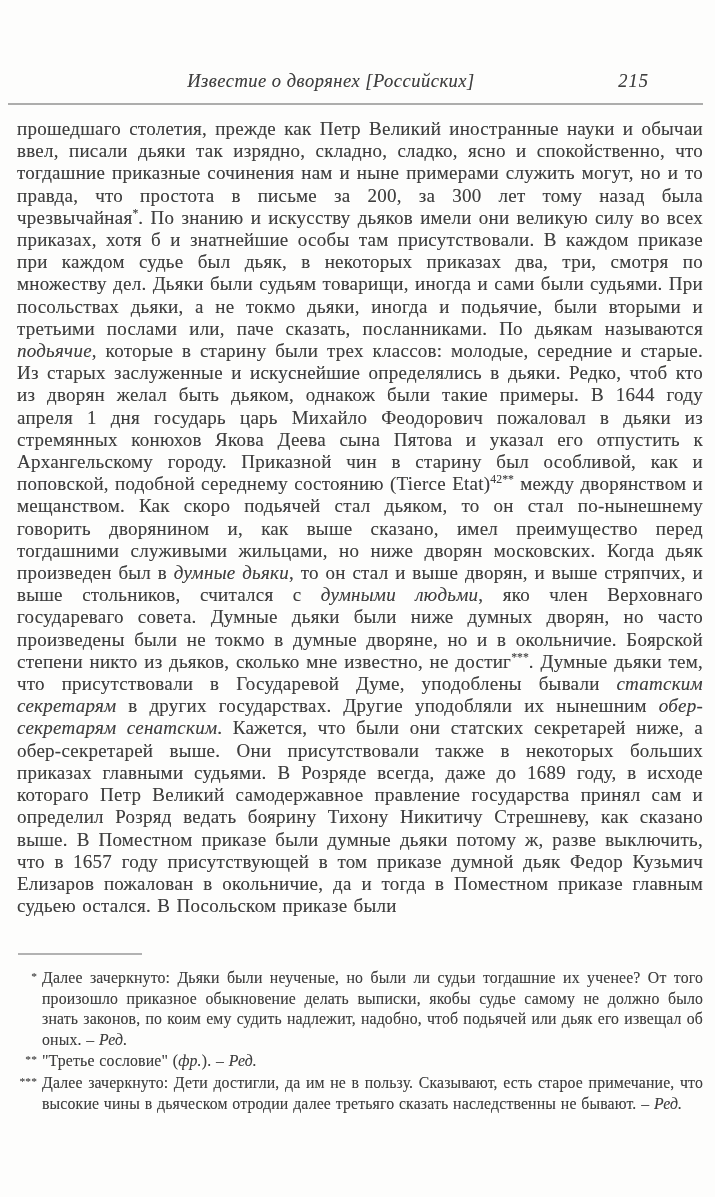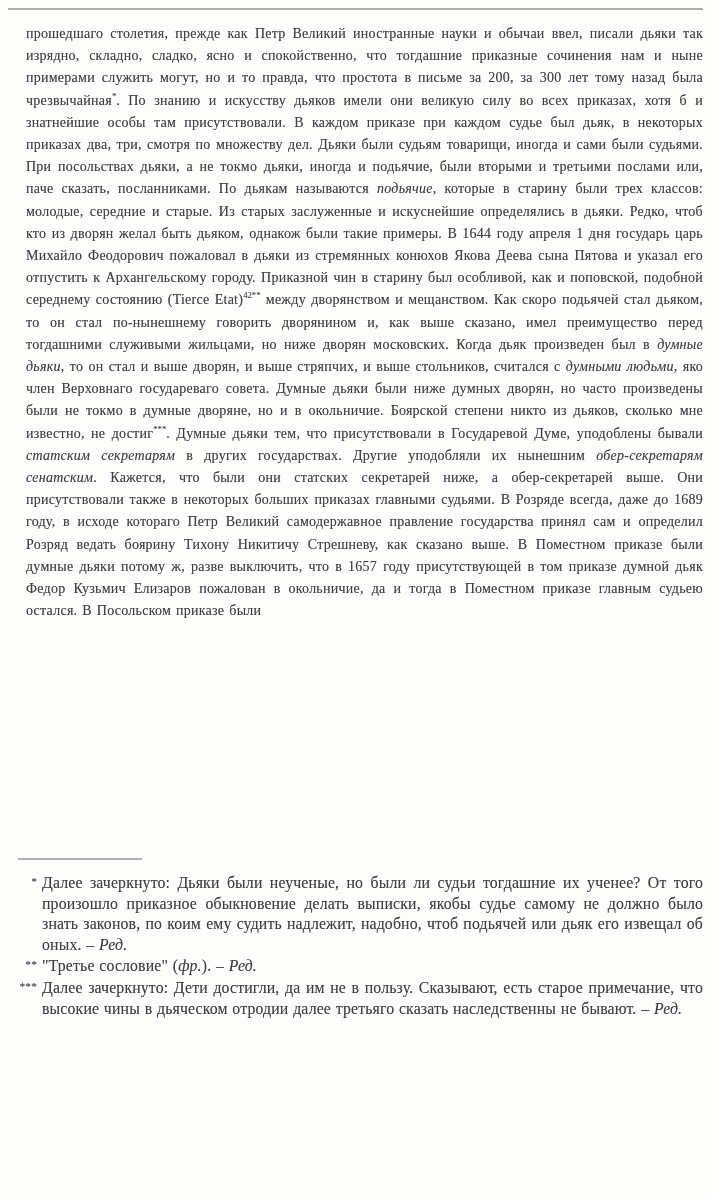--- a/index.html
+++ b/index.html
@@ -34,22 +34,22 @@
     font-size: 18.5px;
     letter-spacing: 1px;
   }
   .header-rule {
     height: 2px;
     background: var(--rule, #8a8a8a);
     opacity: 0.7;
     margin: 8px 0 0 -6px;
   }
   .body-text {
-    margin: 13px 0 0 12px;
-    font-size: 14px;
+    margin: 13px 0 0 3px;
+    font-size: 19px;
     line-height: 22.2px;
     text-align: justify;
     word-spacing: 1.2px;
     letter-spacing: 0.25px;
     height: 823px;
     overflow: hidden;
   }
   .body-text .it, .footnote .it { font-style: italic; }
   sup.sup {
     font-size: 0.62em;
@@ -84,20 +84,24 @@
     font-size: 0.72em;
     white-space: nowrap;
   }
 </style>
 </head>
 <body>
 
 <div class="page" style="--ink: #3f3f3f; --paper: #fdfdfc; --rule: #8a8a8a;">
   <div class="content">
 
+    <div class="header">
+      <span class="running-title">Известие о дворянех [Российских]</span>
+      <span class="page-number">215</span>
+    </div>
 
     <div class="header-rule"></div>
 
     <p class="body-text"><span class="rn">прошедшаго столетия, прежде как Петр Великий иностранные науки и обычаи ввел, писали дьяки так изрядно, складно, сладко, ясно и спокойственно, что тогдашние приказные сочинения нам и ныне примерами служить могут, но и то правда, что простота в письме за 200, за 300 лет тому назад была чрезвычайная</span><sup class="sup">*</sup><span class="rn">. По знанию и искусству дьяков имели они великую силу во всех приказах, хотя б и знатнейшие особы там присутствовали. В каждом приказе при каждом судье был дьяк, в некоторых приказах два, три, смотря по множеству дел. Дьяки были судьям товарищи, иногда и сами были судьями. При посольствах дьяки, а не токмо дьяки, иногда и подьячие, были вторыми и третьими послами или, паче сказать, посланниками. По дьякам называются </span><span class="it">подьячие</span><span class="rn">, которые в старину были трех классов: молодые, середние и старые. Из старых заслуженные и искуснейшие определялись в дьяки. Редко, чтоб кто из дворян желал быть дьяком, однакож были такие примеры. В 1644 году апреля 1 дня государь царь Михайло Феодорович пожаловал в дьяки из стремянных конюхов Якова Деева сына Пятова и указал его отпустить к Архангельскому городу. Приказной чин в старину был особливой, как и поповской, подобной середнему состоянию (Tierce Etat)</span><sup class="sup">42**</sup><span class="rn"> между дворянством и мещанством. Как скоро подьячей стал дьяком, то он стал по-нынешнему говорить дворянином и, как выше сказано, имел преимущество перед тогдашними служивыми жильцами, но ниже дворян московских. Когда дьяк произведен был в </span><span class="it">думные дьяки</span><span class="rn">, то он стал и выше дворян, и выше стряпчих, и выше стольников, считался с </span><span class="it">думными людьми</span><span class="rn">, яко член Верховнаго государеваго совета. Думные дьяки были ниже думных дворян, но часто произведены были не токмо в думные дворяне, но и в окольничие. Боярской степени никто из дьяков, сколько мне известно, не достиг</span><sup class="sup">***</sup><span class="rn">. Думные дьяки тем, что присутствовали в Государевой Думе, уподоблены бывали </span><span class="it">статским секретарям</span><span class="rn"> в других государствах. Другие уподобляли их нынешним </span><span class="it">обер-секретарям сенатским</span><span class="rn">. Кажется, что были они статских секретарей ниже, а обер-секретарей выше. Они присутствовали также в некоторых больших приказах главными судьями. В Розряде всегда, даже до 1689 году, в исходе котораго Петр Великий самодержавное правление государства принял сам и определил Розряд ведать боярину Тихону Никитичу Стрешневу, как сказано выше. В Поместном приказе были думные дьяки потому ж, разве выключить, что в 1657 году присутствующей в том приказе думной дьяк Федор Кузьмич Елизаров пожалован в окольничие, да и тогда в Поместном приказе главным судьею остался. В Посольском приказе были</span></p>
 
     <div class="footnote-rule"></div>
 
     <div class="footnotes">
         <div class="footnote"><span class="fn-marker">*</span><span class="rn">Далее зачеркнуто: Дьяки были неученые, но были ли судьи тогдашние их ученее? От того произошло приказное обыкновение делать выписки, якобы судье самому не должно было знать законов, по коим ему судить надлежит, надобно, чтоб подьячей или дьяк его извещал об оных. – </span><span class="it">Ред.</span></div>
         <div class="footnote"><span class="fn-marker">**</span><span class="rn">"Третье сословие" (</span><span class="it">фр.</span><span class="rn">). – </span><span class="it">Ред.</span></div>

